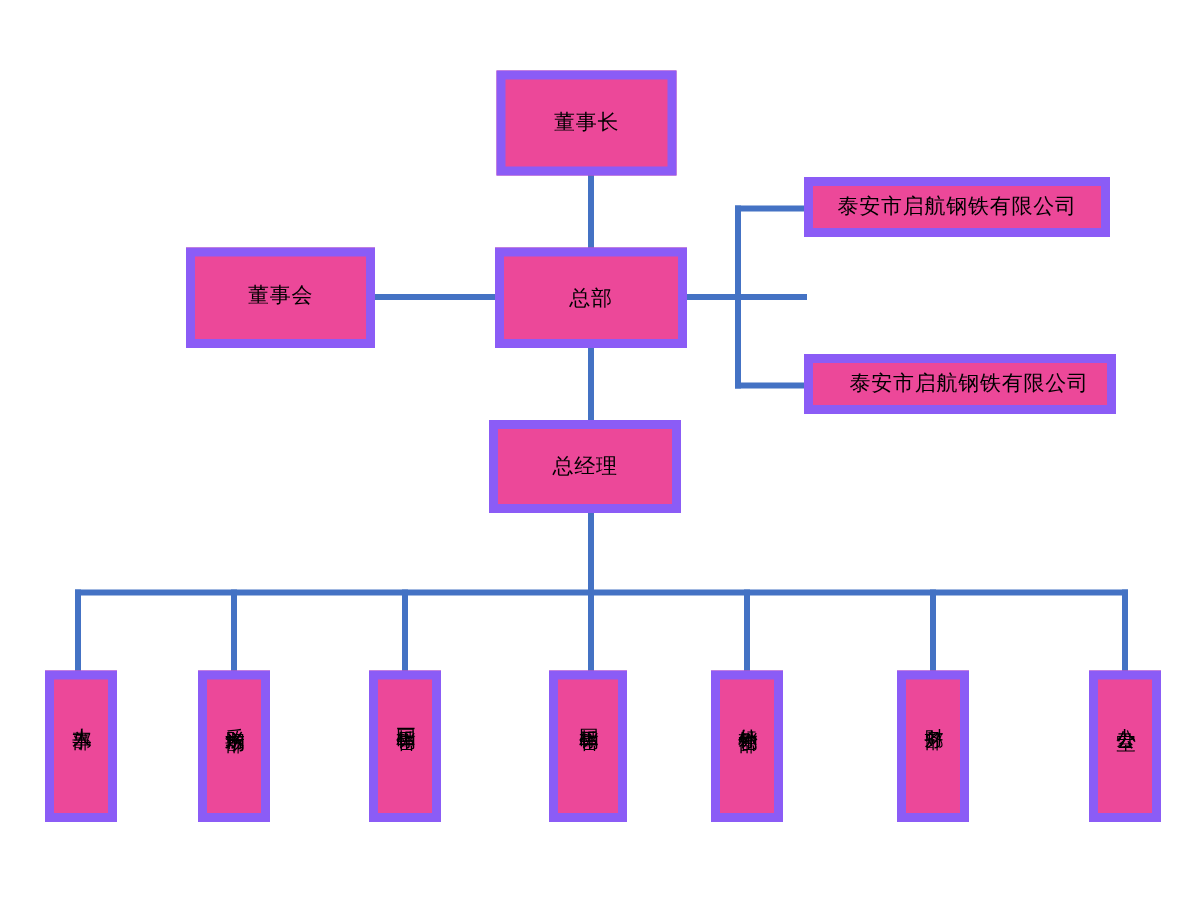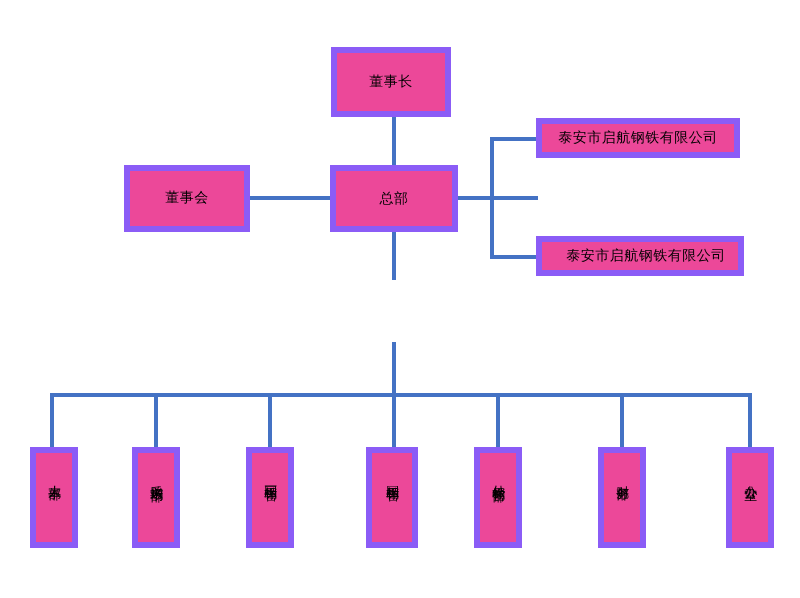--- a/index.html
+++ b/index.html
@@ -96,20 +96,23 @@
   </div>
 
   <div class="node horizontal" style="left:124px; top:165px; width:126px; height:67px;font-family:Liberation Mono, monospace;">
     <span class="label">董事会</span>
   </div>
 
   <div class="node horizontal" style="left:330px; top:165px; width:128px; height:67px;text-align:center;">
     <span class="label">总部</span>
   </div>
 
+  <div class="node horizontal" style="left:326px; top:280px; width:128px; height:62px;">
+    <span class="label">总经理</span>
+  </div>
 
   <div class="node horizontal" style="left:536px; top:118px; width:204px; height:40px;">
     <span class="label">泰安市启航钢铁有限公司</span>
   </div>
   <div class="node horizontal" style="left:536px; top:236px; width:208px; height:40px;padding-left:12px;">
     <span class="label">泰安市启航钢铁有限公司</span>
   </div>
 
   <div class="node vertical" style="left:30px; top:447px; width:48px; height:101px;">
     <span class="label">人事部</span>

